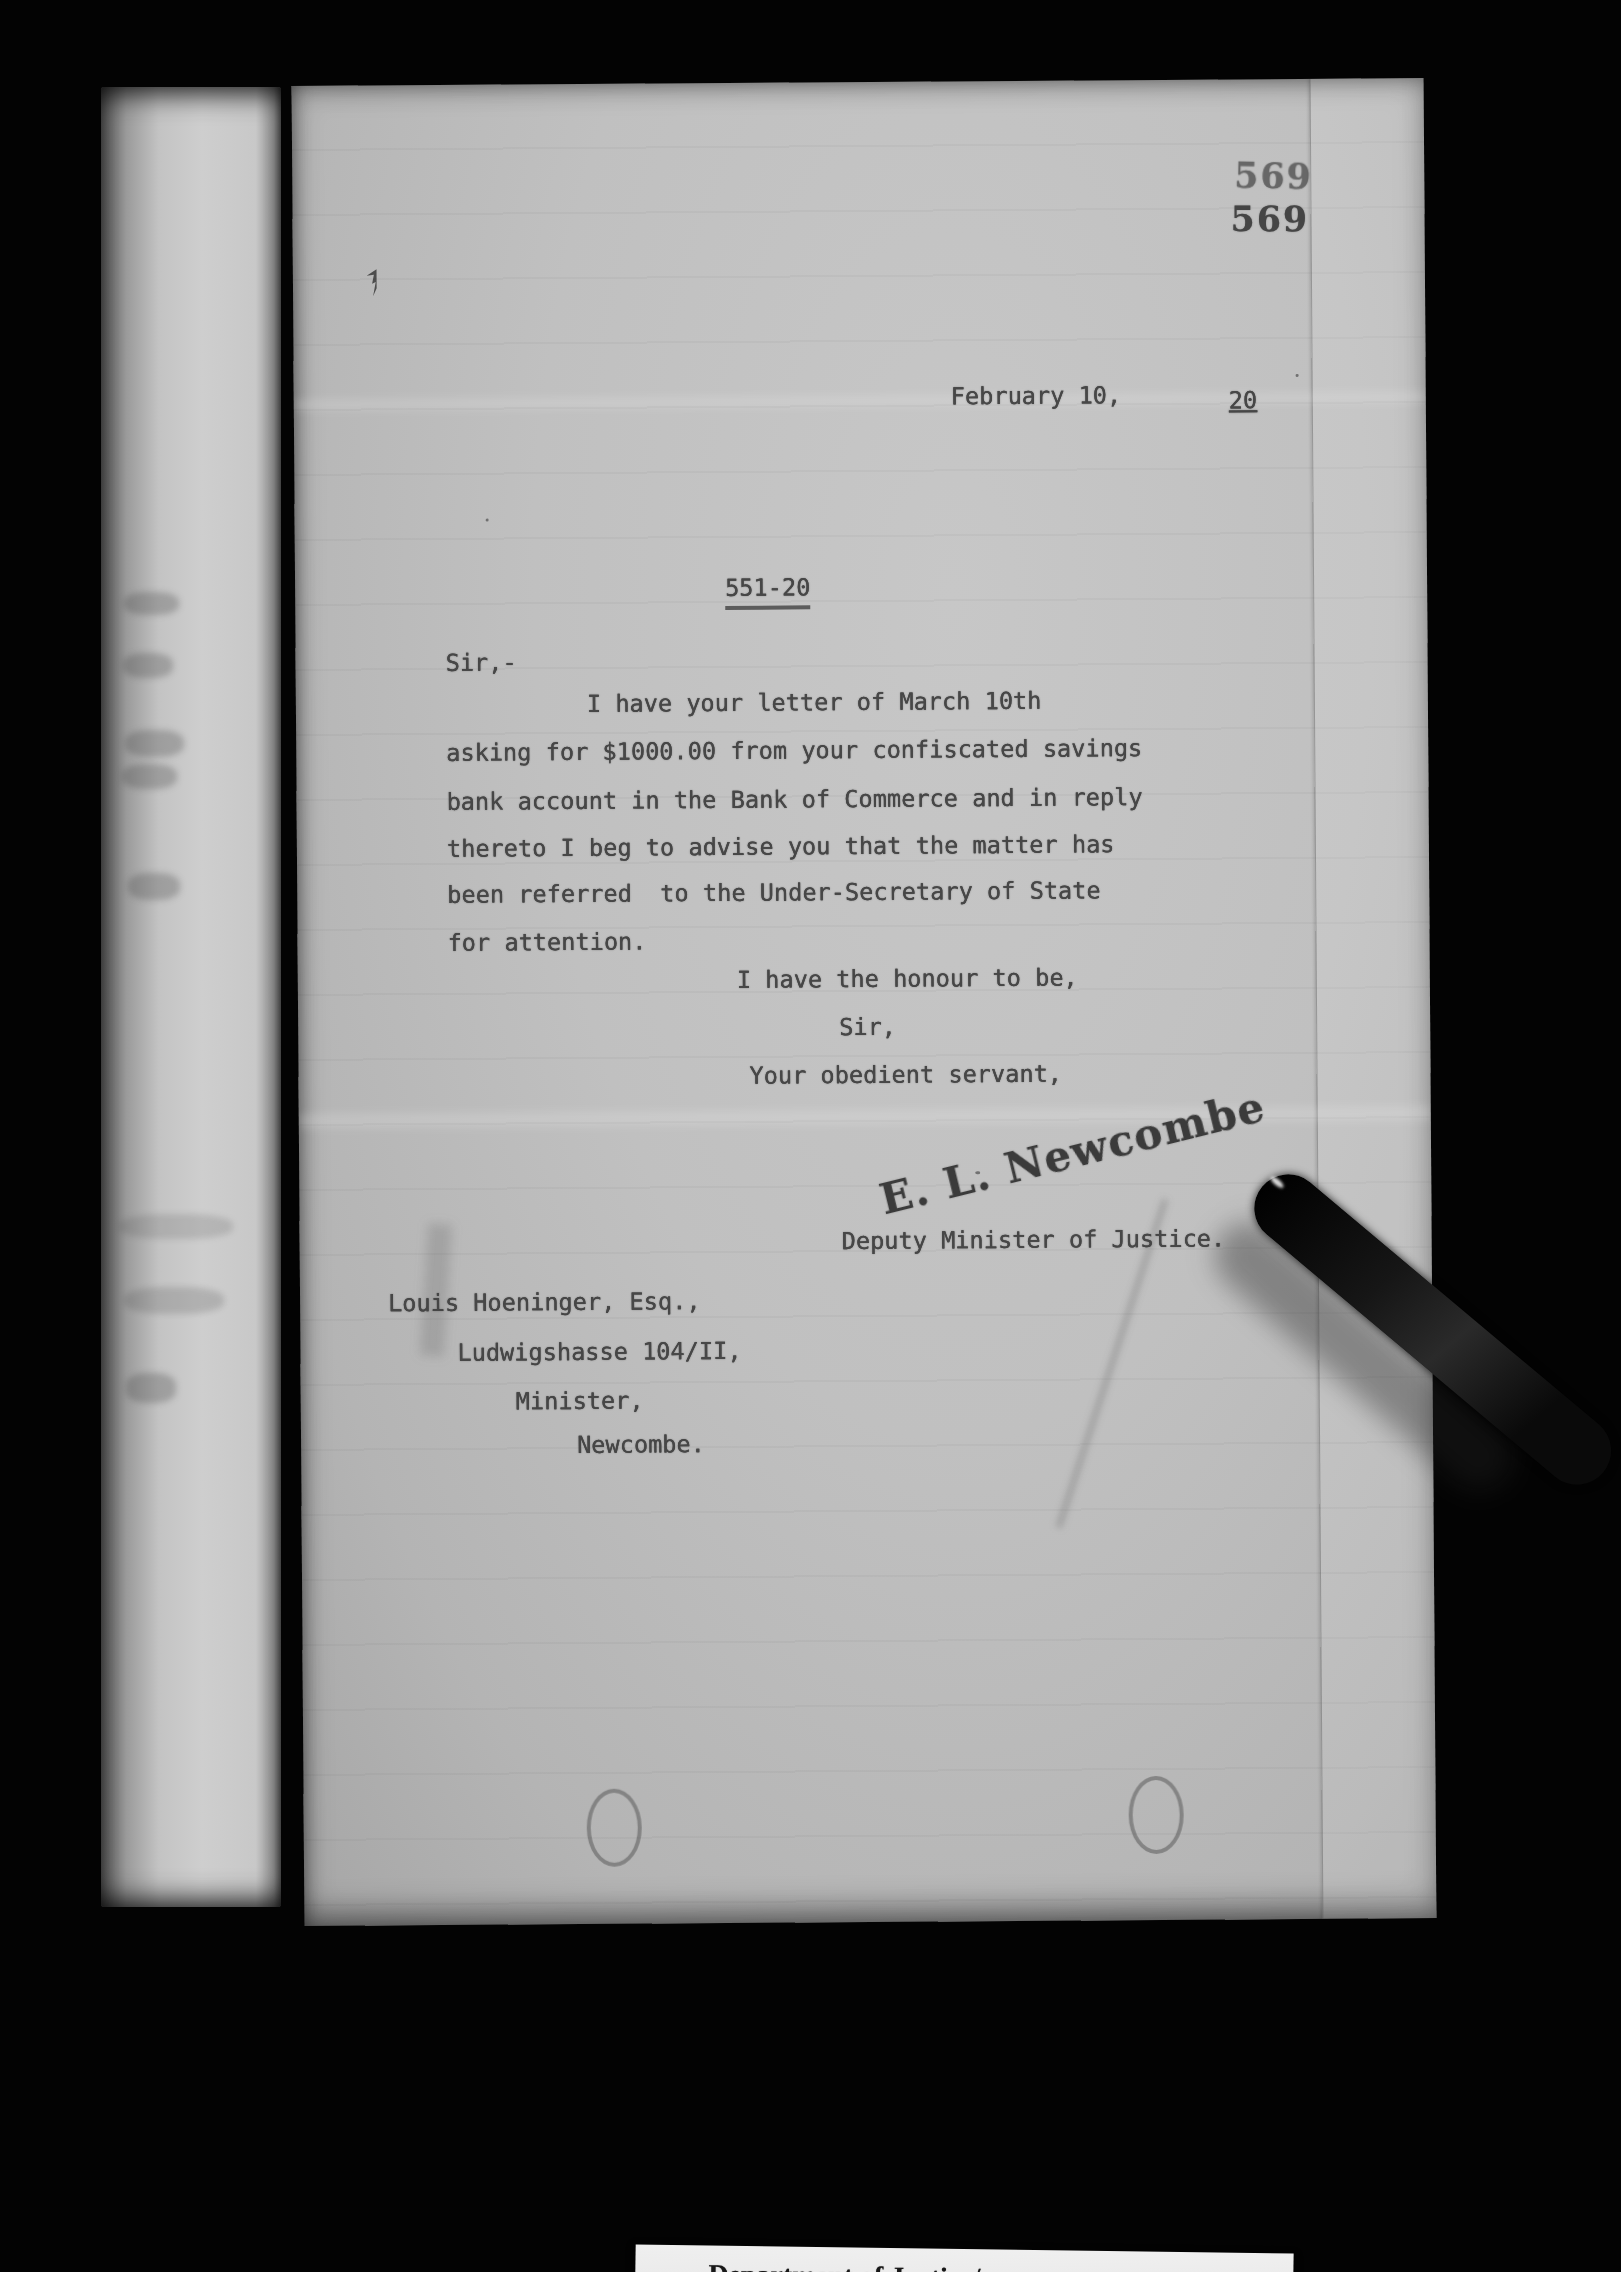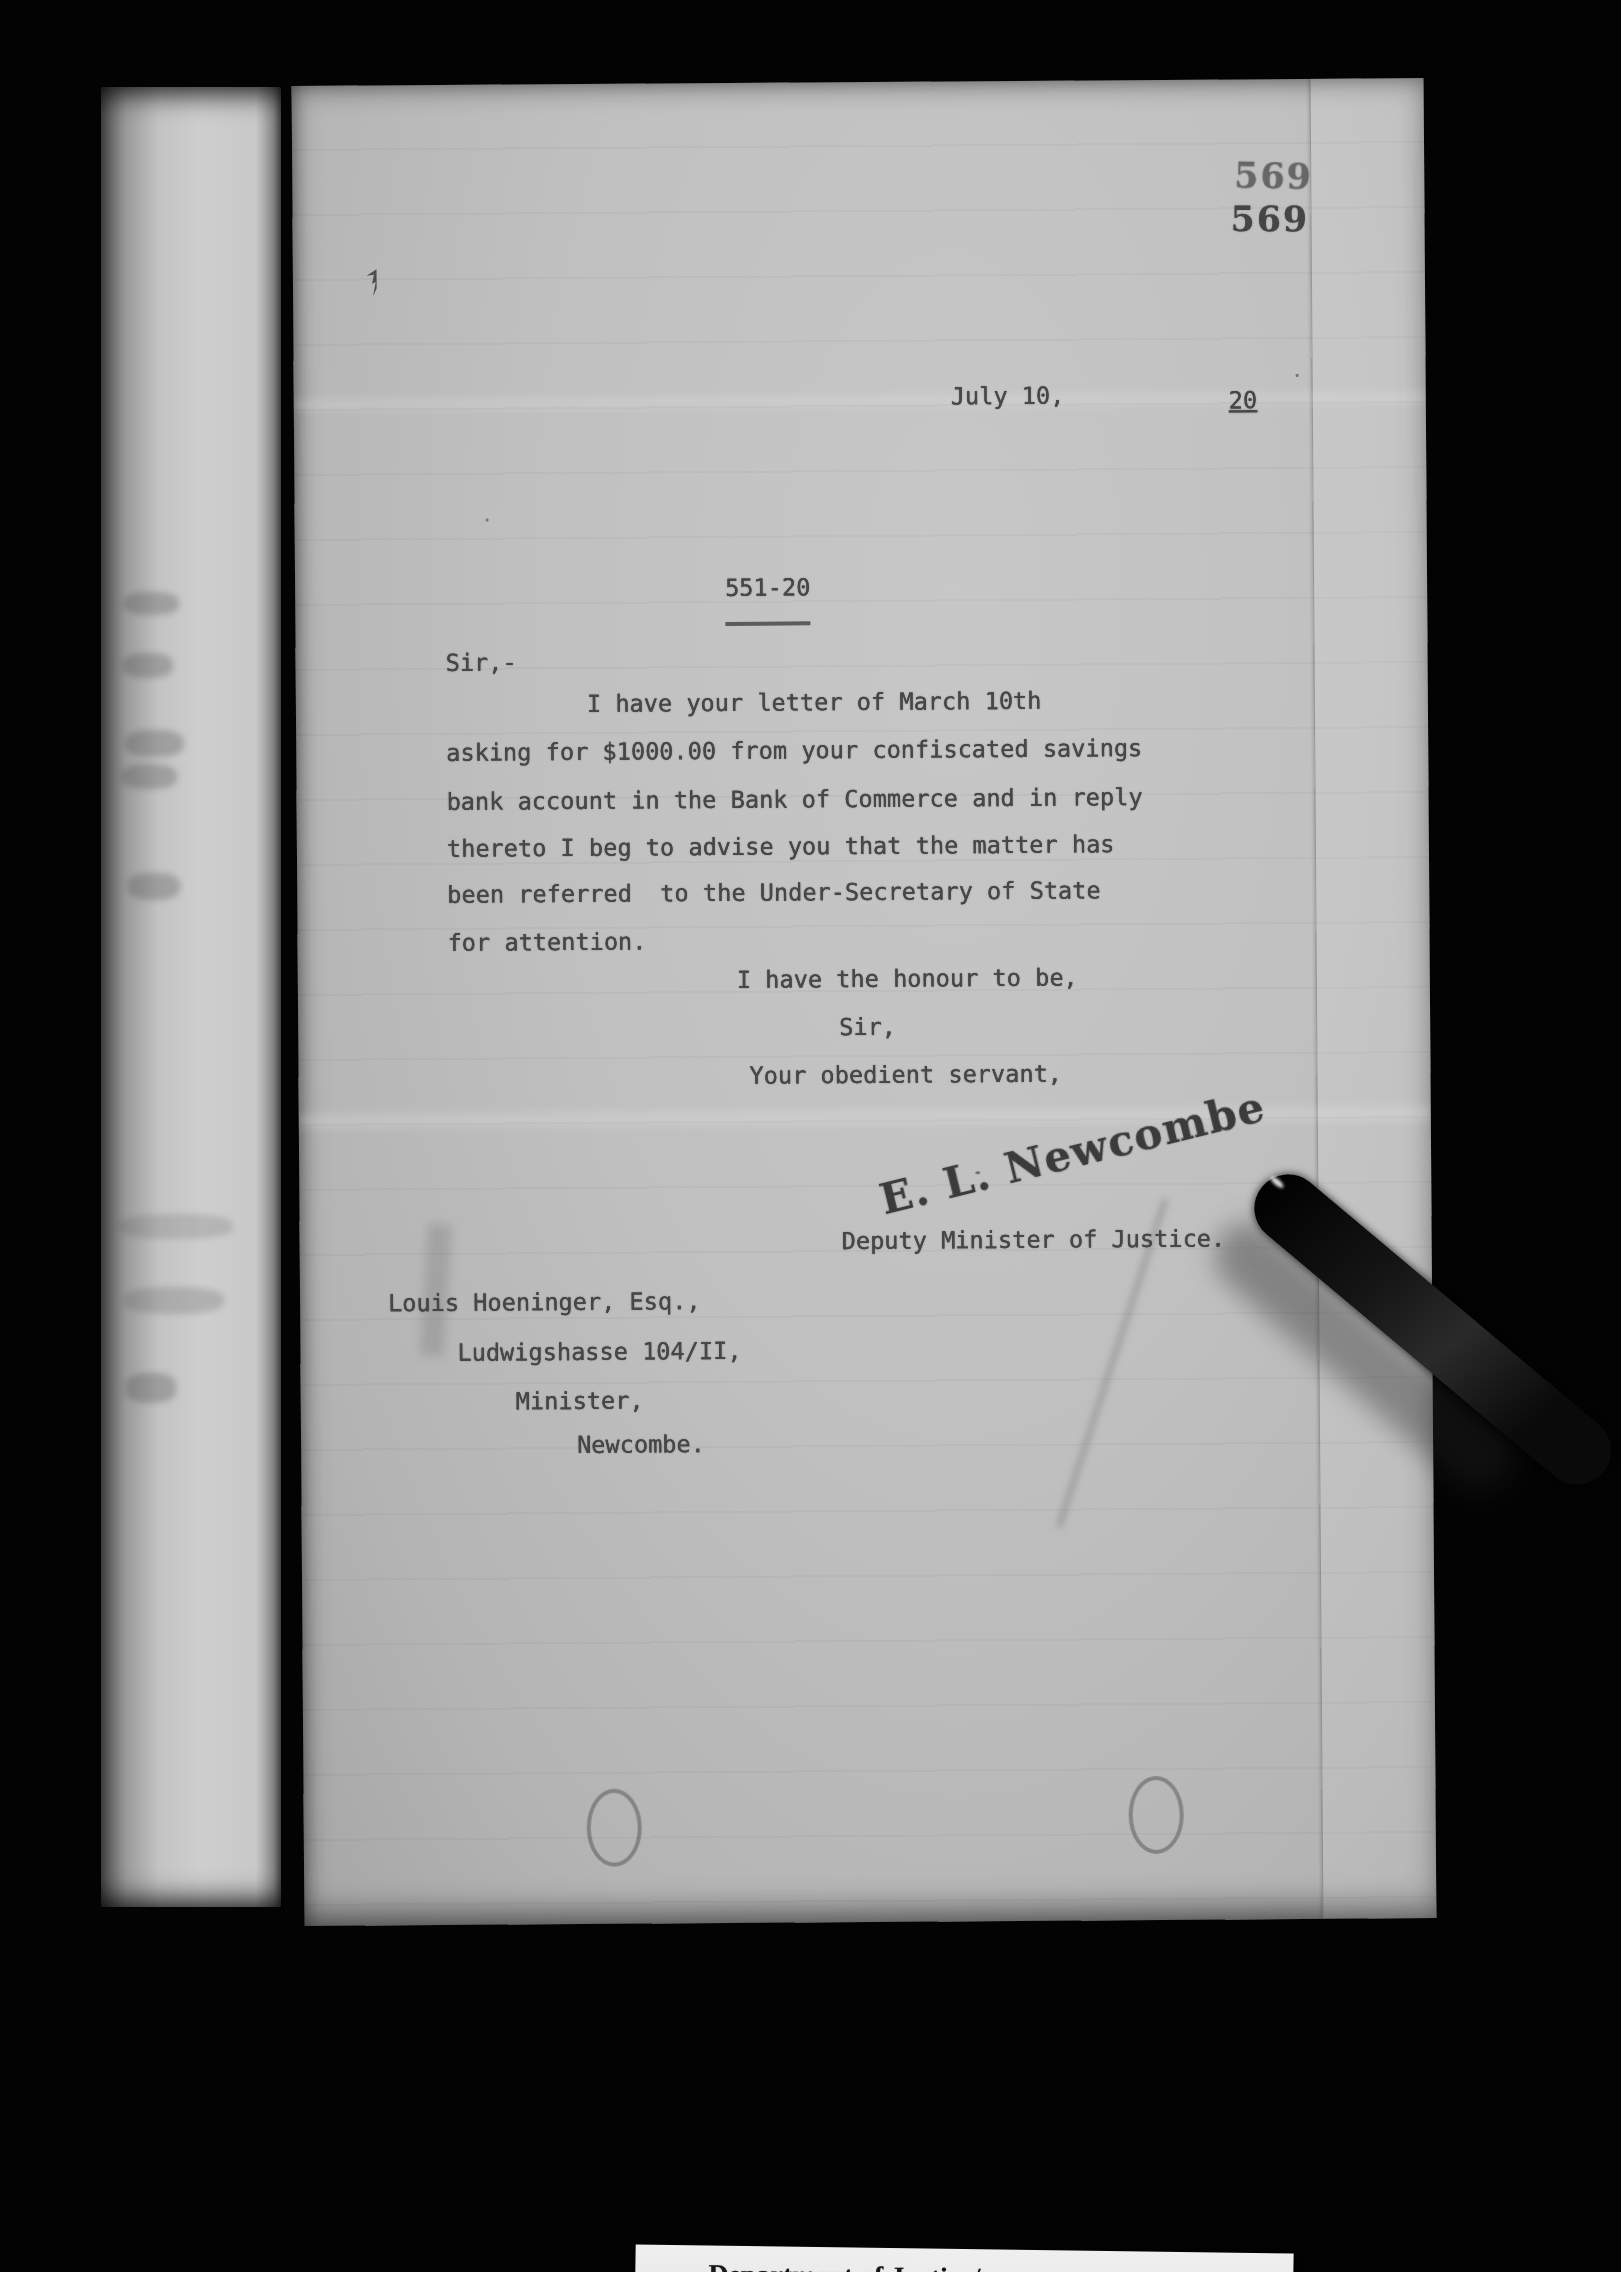--- a/index.html
+++ b/index.html
@@ -29,21 +29,21 @@
     box-shadow:-1.8px 0 2.7px rgba(0,0,0,.12);}
   .light-band{position:absolute;left:0;width:100%;background:rgba(255,255,255,.16);filter:blur(4.5px);}
   .smudge-v{position:absolute;left:124px;top:1139px;width:23.6px;height:132px;
     background:rgba(60,60,60,.18);filter:blur(5.5px);transform:rotate(4deg);}
   .speck{position:absolute;background:#3c3c3c;border-radius:50%;opacity:.6;}
 
   
   .tw{position:absolute;white-space:pre;font-family:"DejaVu Sans Mono",monospace;
       font-size:23.6px;color:#3d3d3d;opacity:.92;
       text-shadow:0 0 1.8px rgba(50,50,50,.55),0 0 0.5px rgba(40,40,40,.9);}
-  .ref{border-bottom:4.1px solid rgba(45,45,45,.75);padding-bottom:20px;text-align:center;}
+  .ref{border-bottom:4.1px solid rgba(45,45,45,.75);padding-bottom:4px;text-align:center;}
 
   
   .stamp{position:absolute;font-family:"DejaVu Serif",serif;font-weight:bold;color:#454545;
          text-shadow:0 0 1.4px rgba(60,60,60,.6);}
   .stamp-569{font-size:35px;letter-spacing:1.8px;}
   .stamp-569.faded{opacity:.72;filter:blur(0.5px);}
   .signature{font-size:42px;letter-spacing:1.4px;color:#3b3b3b;transform:rotate(-13.5deg);
              filter:blur(0.2px);}
 
   
@@ -100,21 +100,21 @@
     <div class="speck" style="left:1002px;top:295px;width:2.7px;height:2.7px;"></div>
     <div class="speck" style="left:676px;top:1090px;width:4.5px;height:3.2px;"></div>
 
     <svg class="ink-blot" viewBox="0 0 46 80">
       <path d="M30,2 L8,16 L24,14 L20,34 L28,30 L22,62 L30,44 Z" fill="#2e2e2e" opacity="0.78"></path>
     </svg>
 
     <div class="stamp stamp-569 faded" style="left:942px;top:76px;transform:rotate(1.5deg);">569</div>
     <div class="stamp stamp-569" style="left:938px;top:119px;transform:rotate(0.5deg);">569</div>
 
-    <span class="tw" style="left:657px;top:301px;">July 10,</span>
+    <span class="tw" style="left:657px;top:301px;">February 10,</span>
     <span class="tw" style="left:935px;top:307px;text-decoration:underline;">20</span>
 
     <span class="tw ref" style="left:430px;top:491px;">551-20</span>
 
     <span class="tw" style="left:150px;top:564px;">Sir,-</span>
 
     <span class="tw" style="left:291px;top:606px;">I have your letter of March 10th</span>
     <span class="tw" style="left:150px;top:654px;">asking for $1000.00 from your confiscated savings</span>
     <span class="tw" style="left:150px;top:703px;">bank account in the Bank of Commerce and in reply</span>
     <span class="tw" style="left:150px;top:750px;">thereto I beg to advise you that the matter has</span>

